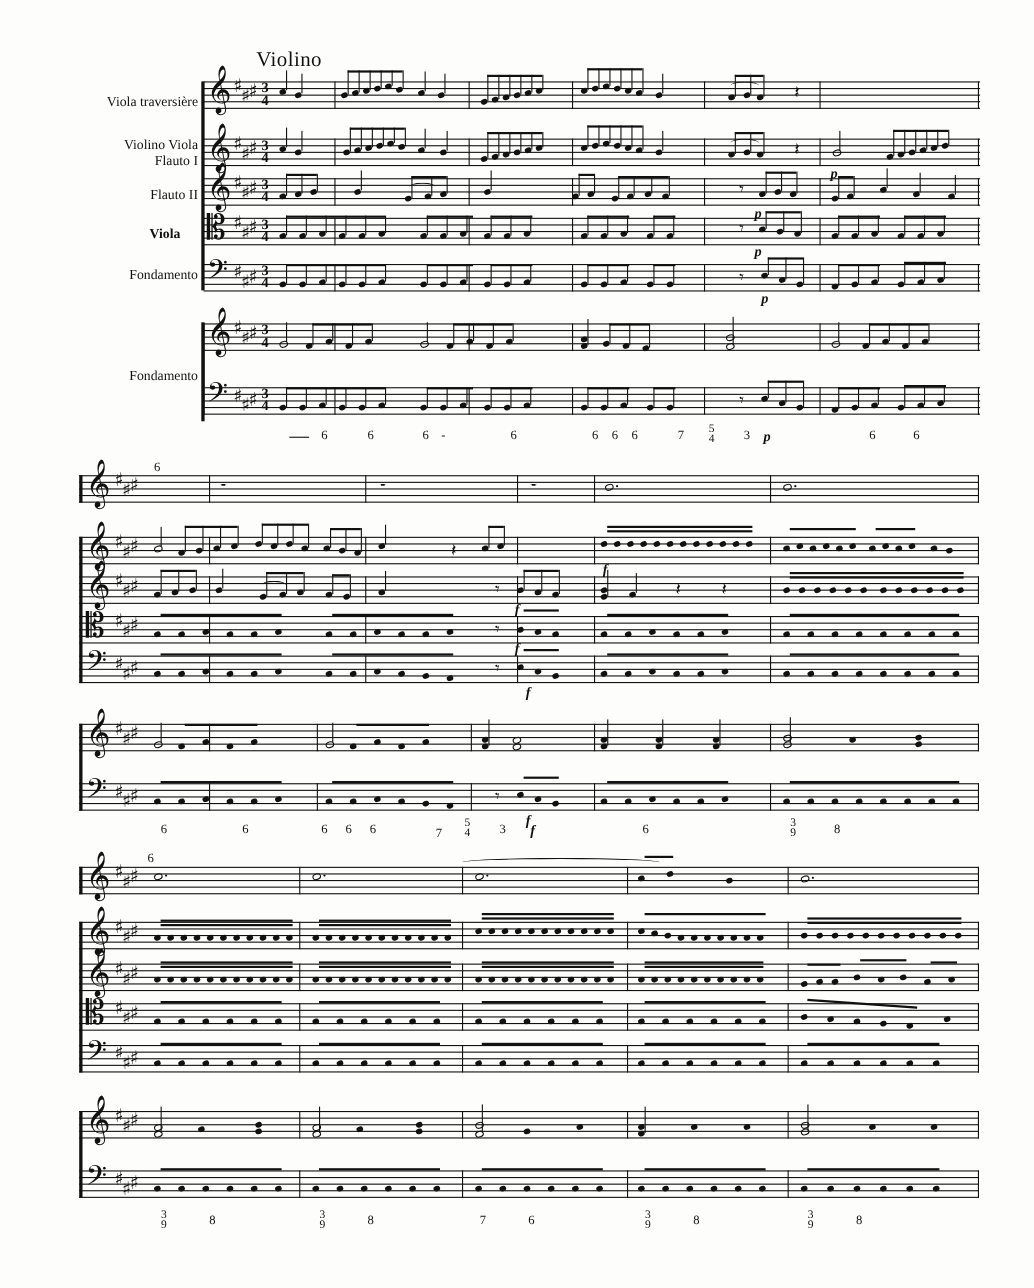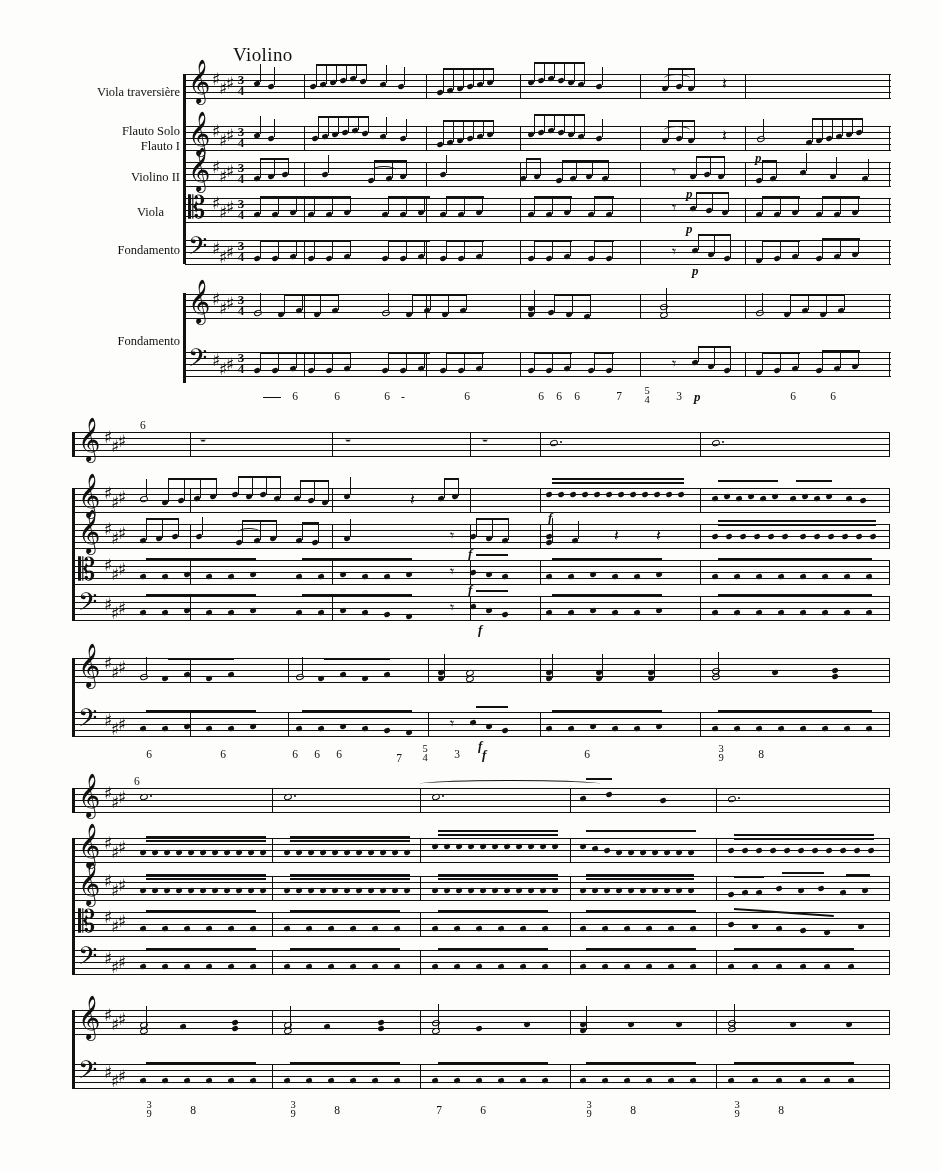--- a/index.html
+++ b/index.html
@@ -154,24 +154,24 @@
   }
 </style>
 </head>
 <body>
 
 <div class="page">
 
   <div class="tempo" style="left:233px; top:44px;">Violino</div>
 
   <div class="label" style="left:40px; top:85px; width:140px;">Viola traversière</div>
-  <div class="label" style="left:40px; top:124px; width:140px;">Flauto Solo</div>
+  <div class="label" style="left:40px; top:124px; width:140px;">Violino Viola</div>
   <div class="label" style="left:40px; top:139px; width:140px;">Flauto I</div>
-  <div class="label" style="left:40px; top:170px; width:140px;">Violino II</div>
-  <div class="label" style="left:24px; top:205px; width:140px;">Viola</div>
+  <div class="label" style="left:40px; top:170px; width:140px;">Flauto II</div>
+  <div class="label" style="left:24px; top:205px; width:140px;font-weight:bold;">Viola</div>
   <div class="label" style="left:40px; top:243px; width:140px;">Fondamento</div>
   <div class="label" style="left:40px; top:334px; width:140px;">Fondamento</div>
 
   <div class="sys" id="sys1">
 
     <div class="bracketedge" style="left:183px; top:74px; height:190px;"></div>
     <div class="bracketedge" style="left:183px; top:293px; height:90px;"></div>
 
     <div>
       <div class="line" style="left:185px; top:74px;  width:706px;"></div>

